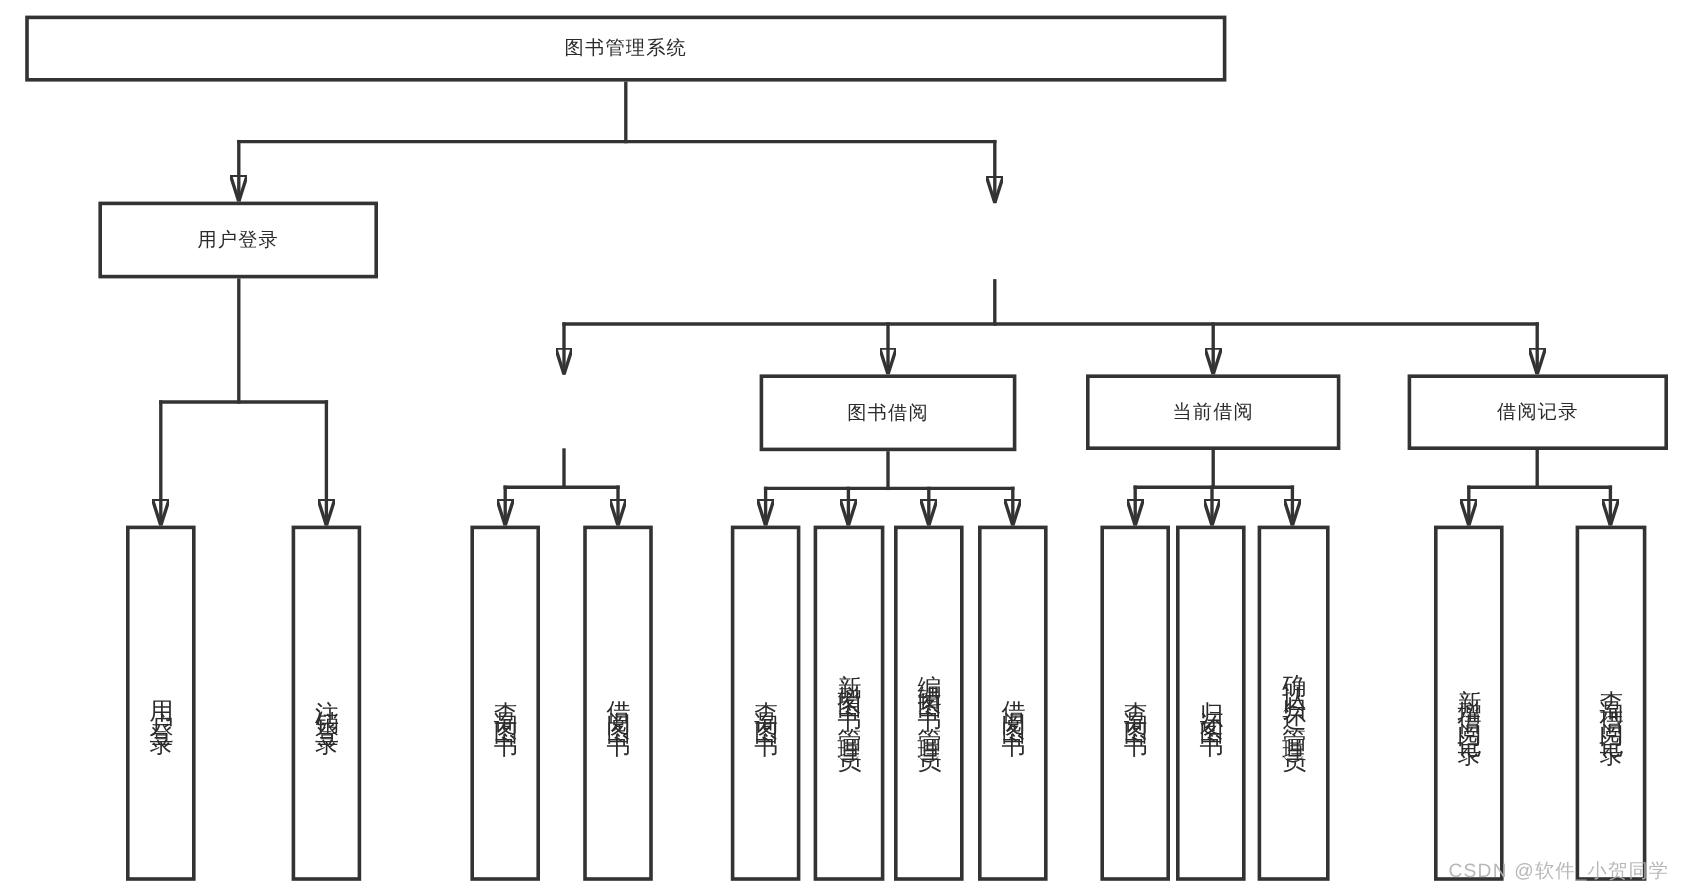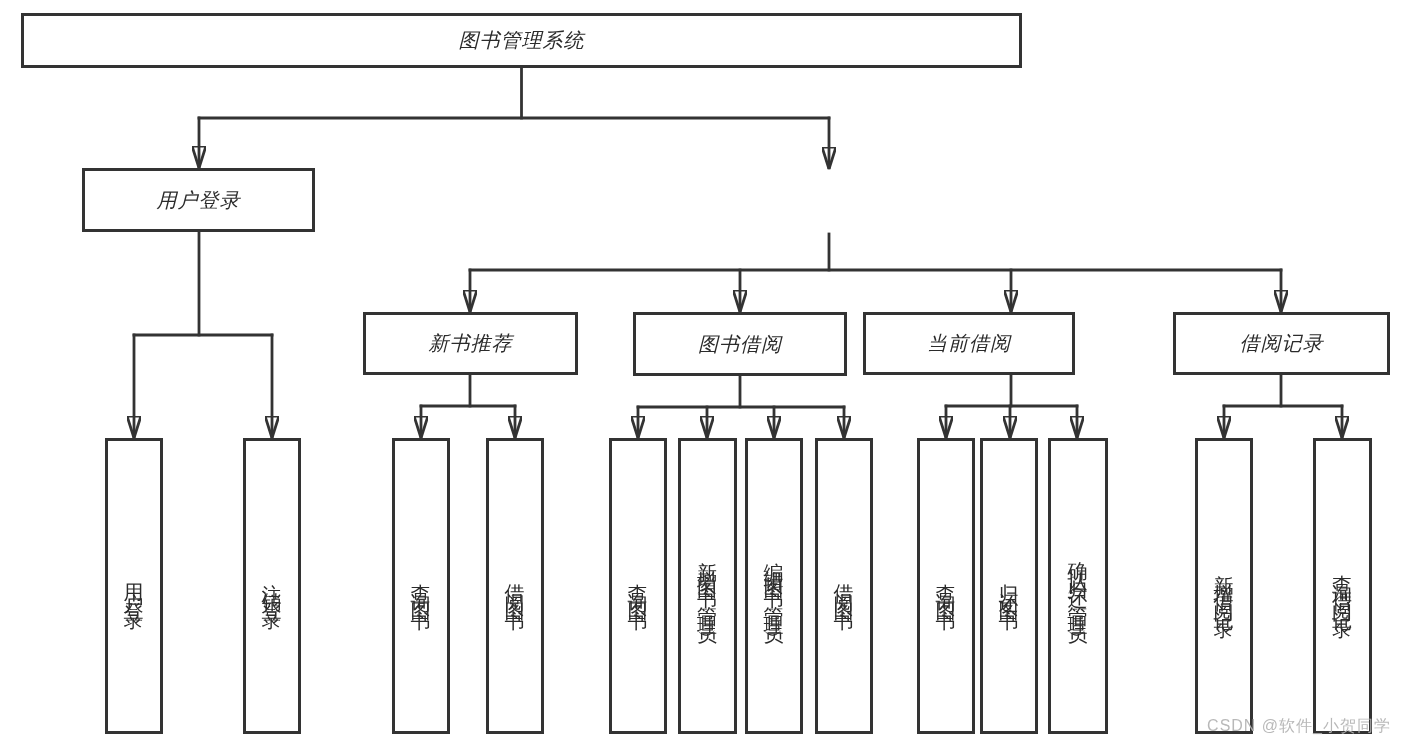--- a/index.html
+++ b/index.html
@@ -13,21 +13,21 @@
   #wires{position:absolute;left:0;top:0;width:1405px;height:747px;color:var(--line,#333);pointer-events:none;}
   #wires path{stroke:currentColor;stroke-width:2.8;fill:none;stroke-linecap:square;}
   .box{
     position:absolute;
     box-sizing:border-box;
     border:3px solid var(--line,#333);
     background:#fff;
     color:var(--text,#2b2b2b);
     display:flex;align-items:center;justify-content:center;
   }
-  .hbox{font-size:20px;letter-spacing:1px;white-space:nowrap;font-style:italic;}
+  .hbox{font-size:16px;letter-spacing:1px;white-space:nowrap;}
   .vbox .vtext{
     writing-mode:vertical-rl;
     text-orientation:mixed;
     font-size:20px;
     letter-spacing:9px;
     line-height:1.1;
     white-space:nowrap;
   }
   #watermark{
     position:absolute;
@@ -90,23 +90,22 @@
     <path d="M1281,375 V406"></path>
     <path d="M1224,406 H1342"></path>
     <path d="M1224,406 V437" marker-end="url(#arrow)"></path>
     <path d="M1342,406 V437" marker-end="url(#arrow)"></path>
   </svg>
 
   <div class="box hbox" style="left:21px;top:13px;width:1001px;height:55px">图书管理系统</div>
 
   <div class="box hbox" style="left:82px;top:168px;width:233px;height:64px">用户登录</div>
 
-  <div class="box hbox" style="left:363px;top:312px;width:215px;height:63px">新书推荐</div>
   <div class="box hbox" style="left:633px;top:312px;width:214px;height:64px">图书借阅</div>
-  <div class="box hbox" style="left:863px;top:312px;width:212px;height:63px">当前借阅</div>
+  <div class="box hbox" style="left:905px;top:312px;width:212px;height:63px">当前借阅</div>
   <div class="box hbox" style="left:1173px;top:312px;width:217px;height:63px">借阅记录</div>
 
   <div class="box vbox" style="left:105px;top:438px;width:58px;height:296px">
     <span class="vtext">用户登录</span>
   </div>
   <div class="box vbox" style="left:243px;top:438px;width:58px;height:296px">
     <span class="vtext">注销登录</span>
   </div>
 
   <div class="box vbox" style="left:392px;top:438px;width:58px;height:296px">

